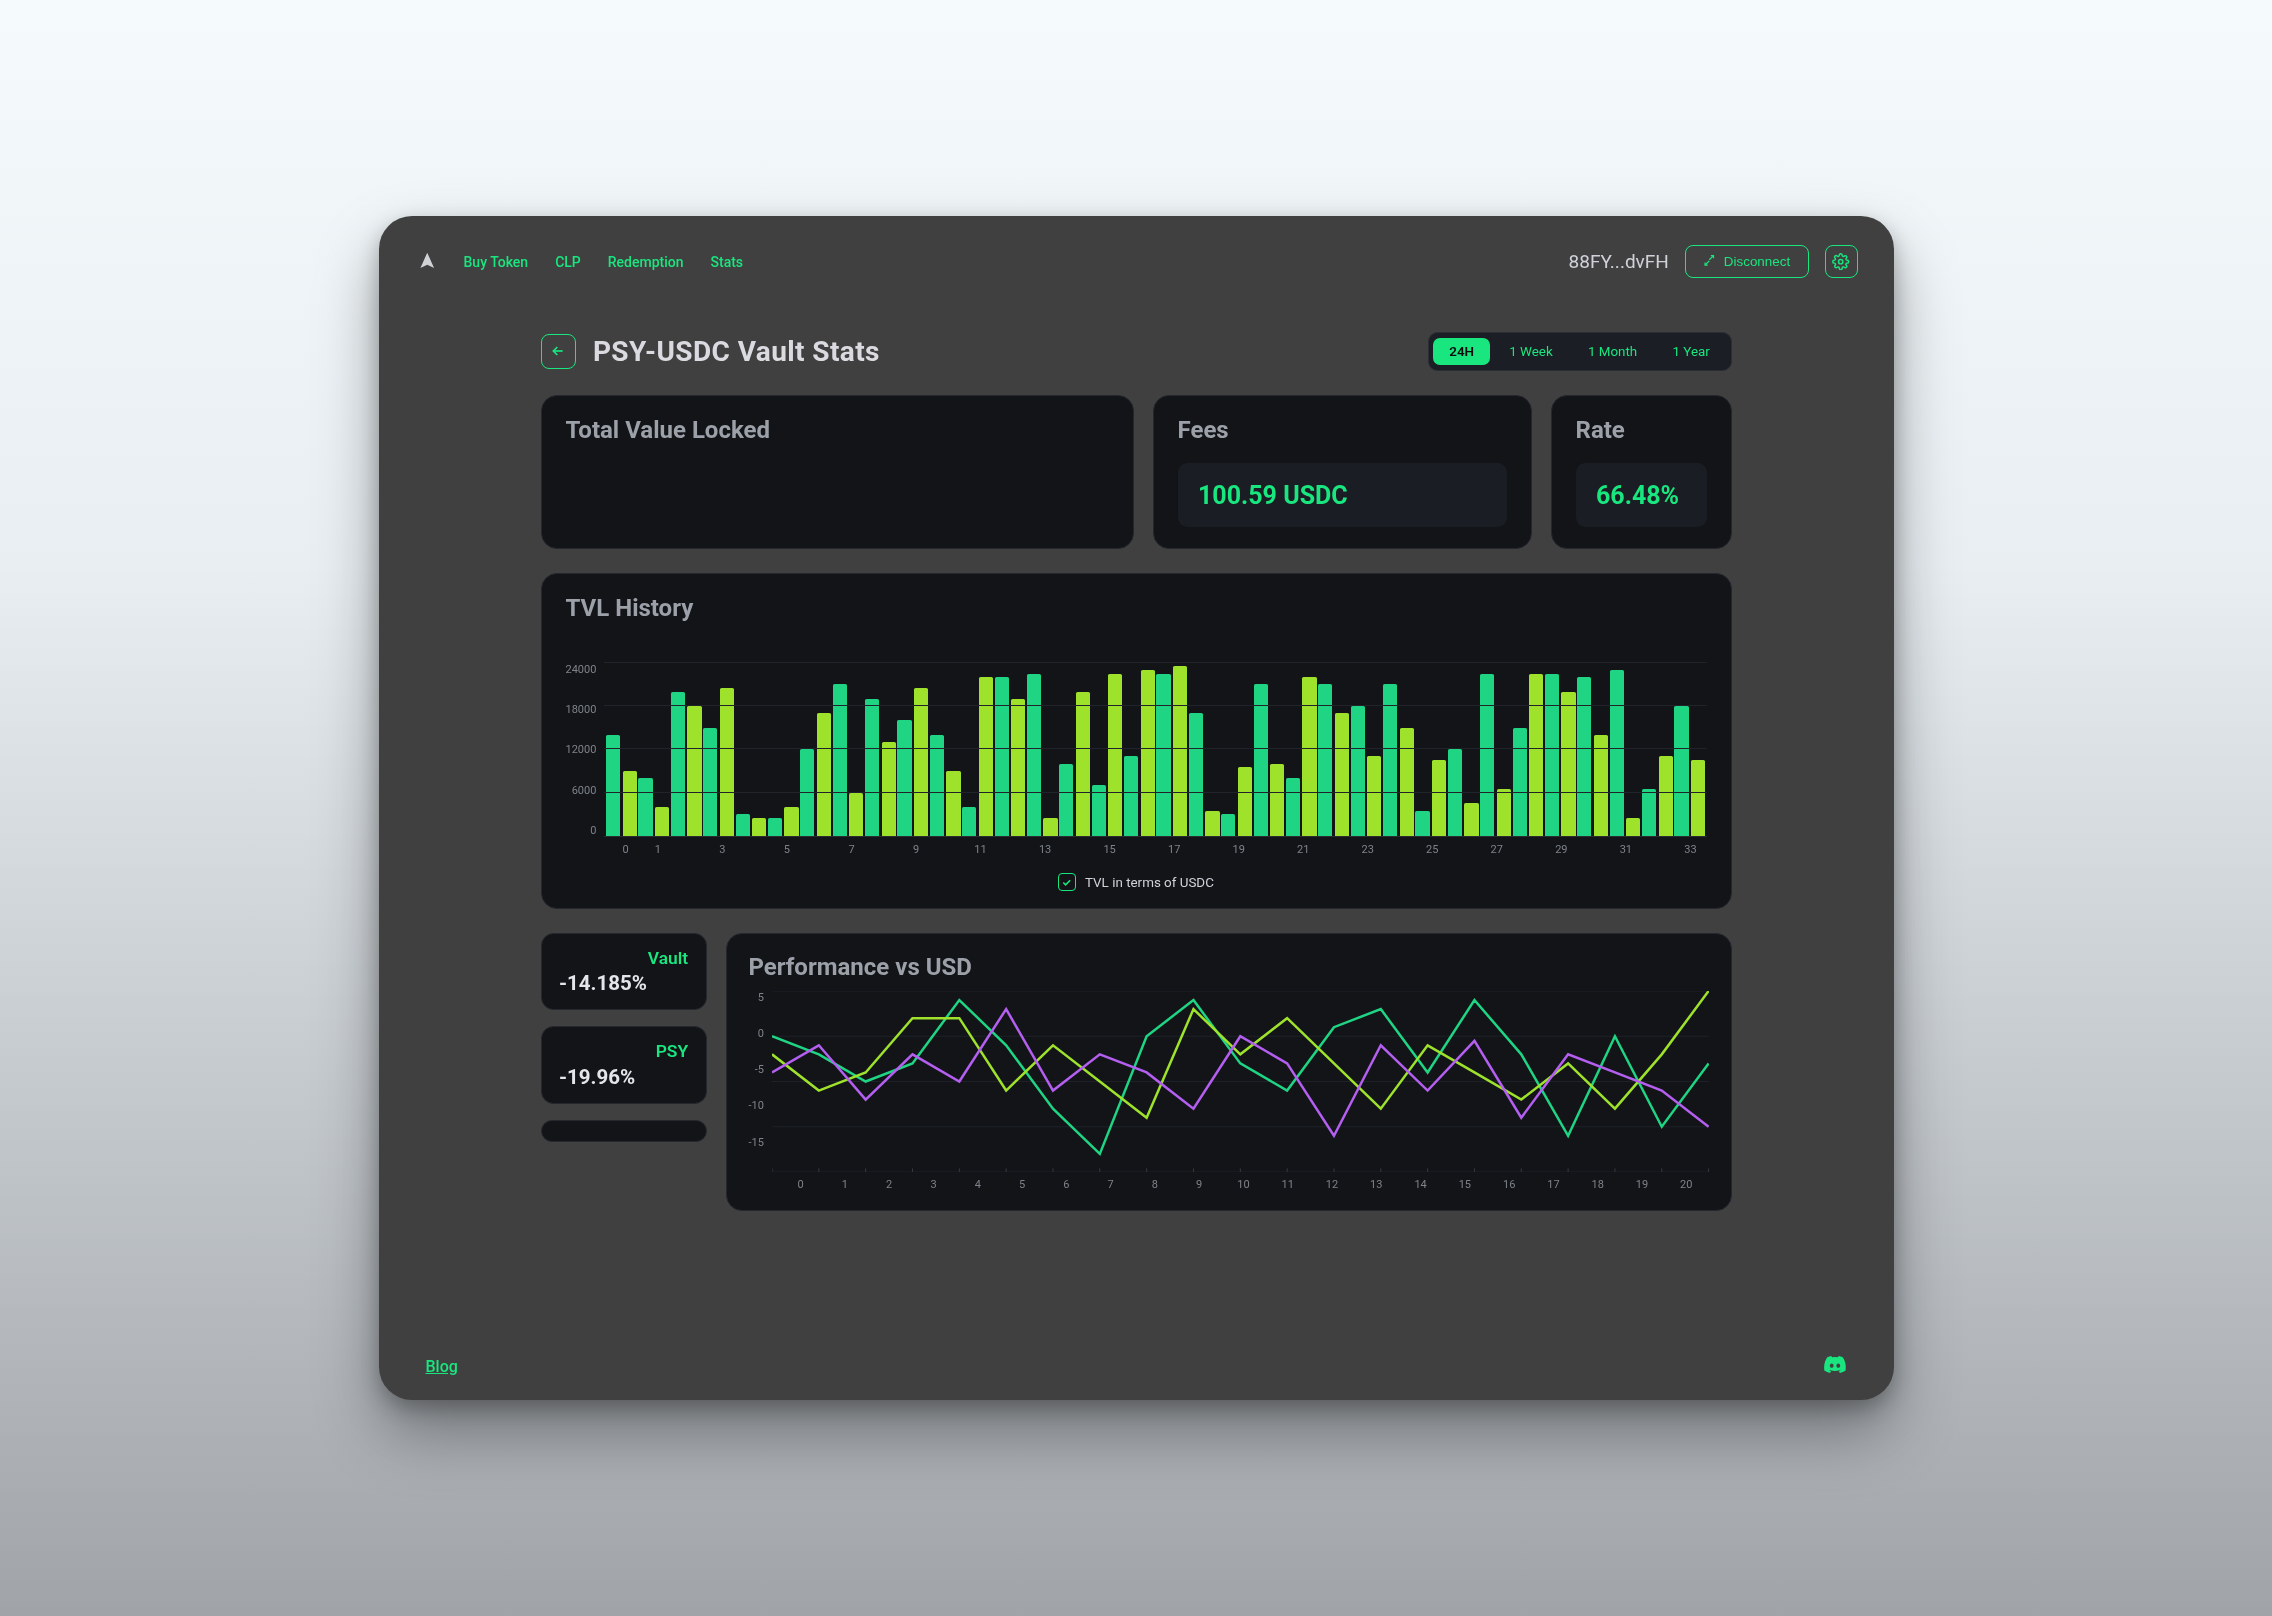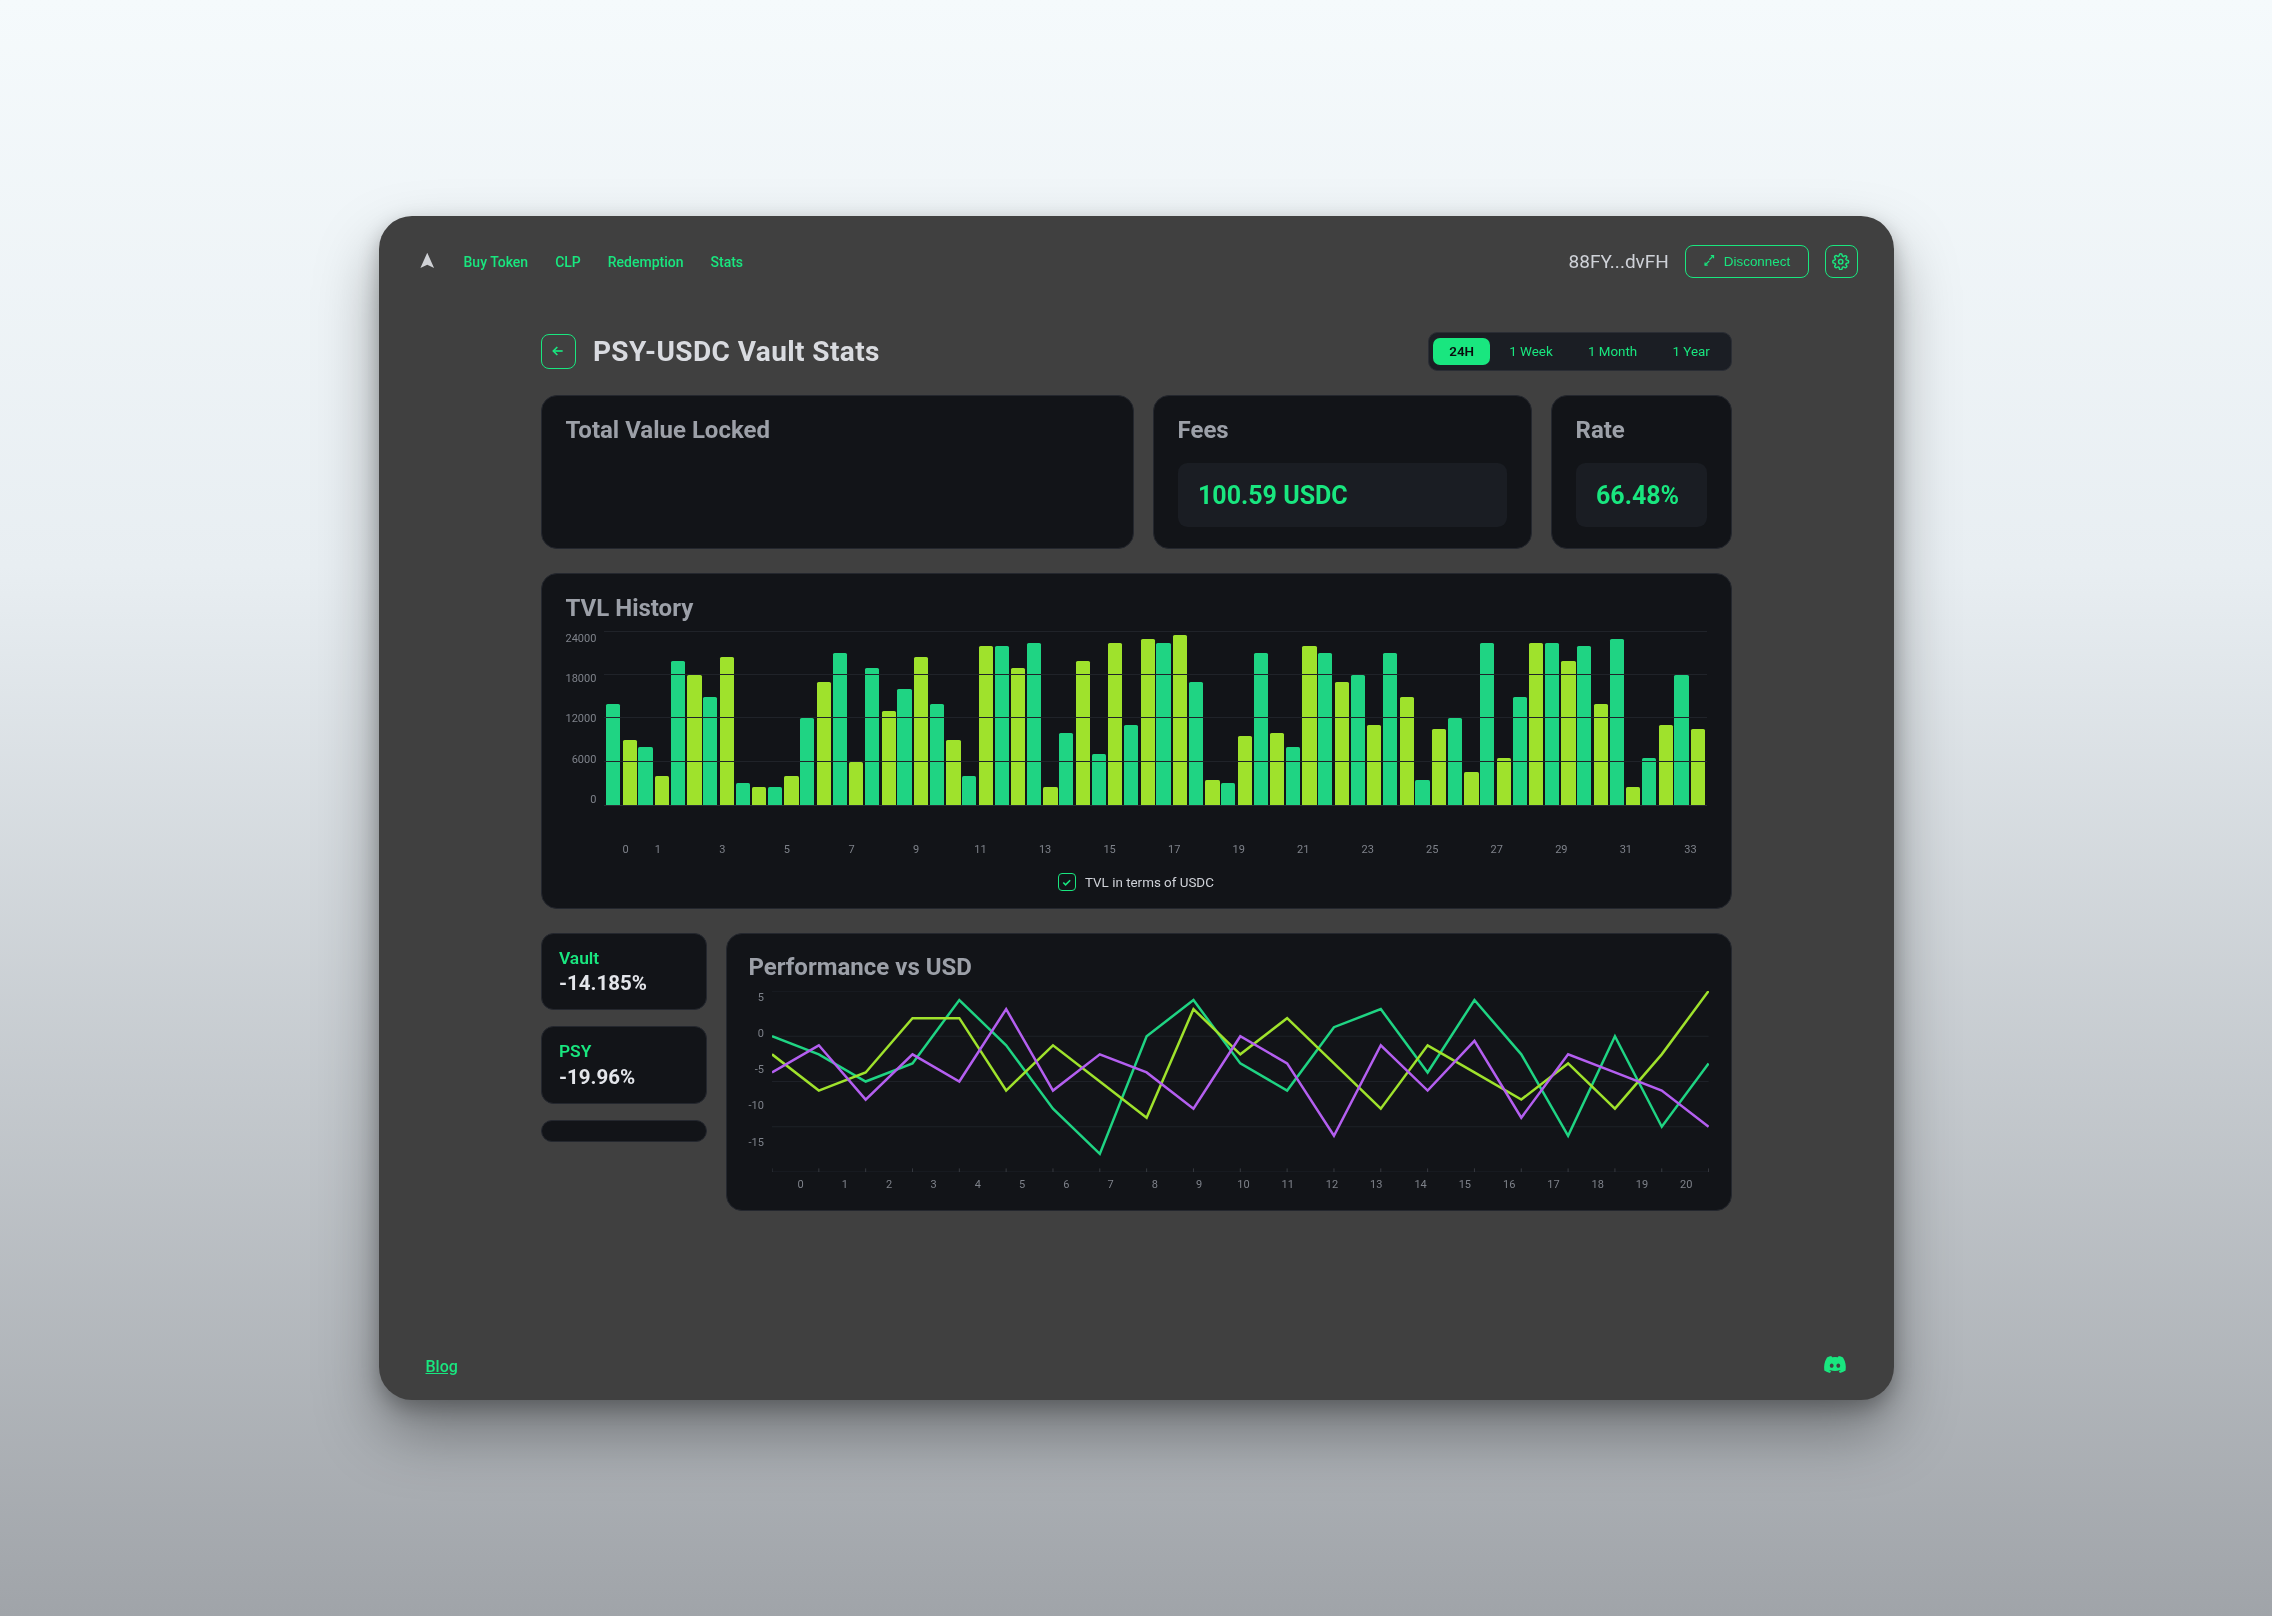--- a/index.html
+++ b/index.html
@@ -129,20 +129,21 @@
   .chart-title {
     color: #9ca0a8;
     font-size: 24px;
     font-weight: 700;
     margin-bottom: 9.5px;
   }
   .chart-area {
     display: flex;
     height: 205px;
     position: relative;
+    align-items: flex-end;
   }
   .y-axis {
     display: flex;
     flex-direction: column;
     justify-content: space-between;
     align-items: flex-end;
     padding-right: 8px;
     font-size: 11px;
     color: #7e828a;
     height: 174px;
@@ -187,21 +188,21 @@
     display: flex; align-items: center; justify-content: center;
     color: #19e67f;
   }
   
   .bottom-row { display:flex; gap:19px; margin-top:24px; }
   .side-cards { display:flex; flex-direction:column; gap:16px; width:166px; }
   .mini-card {
     background:#121418; border:0.8px solid #24272e; border-radius:12.6px;
     padding:14px 17.4px;
   }
-  .mini-label { color:#19e67f; font-size:17.4px; font-weight:600; }
+  .mini-label { color:#19e67f; font-size:17.4px; font-weight:600;text-align:right; }
   .mini-value { color:#e3e5ea; font-size:20.5px; font-weight:700; margin-top:3.2px; }
   .perf-card { flex:1; background:#121418; border:0.8px solid #24272e; border-radius:16px; padding:19px 22px; }
   .line-chart-wrap { display:flex; margin-top:4.7px; }
   .line-plot { flex:1; position:relative; height:181px; }
   .line-plot svg { width:100%; height:100%; }
   
   .footer-left {
     position:absolute; left:47px; bottom:24px;
     color:#19e67f; font-size:16px; font-weight:500;
   }

